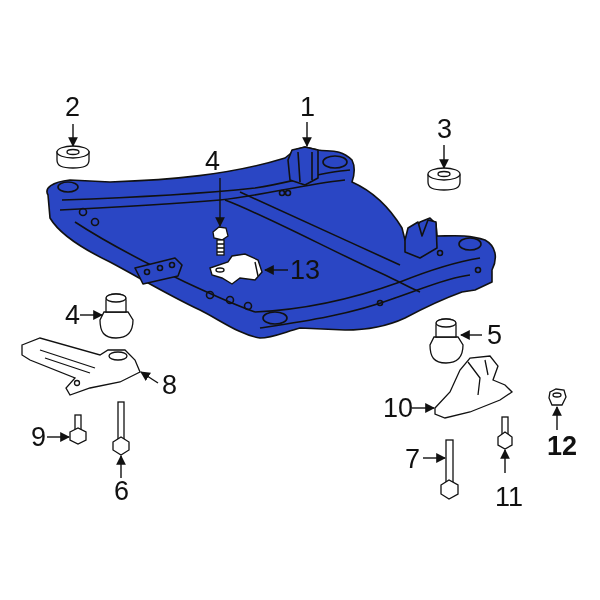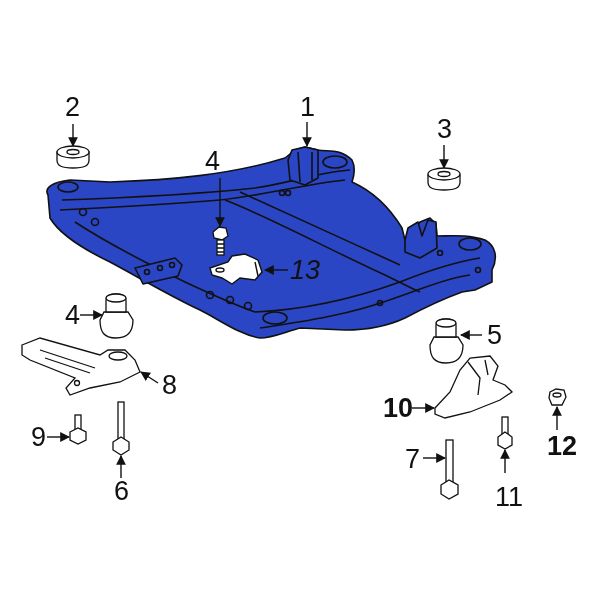--- a/index.html
+++ b/index.html
@@ -148,17 +148,17 @@
 
 <div class="callout" style="left:300px;top:94px;">1</div>
 <div class="callout" style="left:65px;top:94px;">2</div>
 <div class="callout" style="left:437px;top:116px;">3</div>
 <div class="callout" style="left:65px;top:302px;">4</div>
 <div class="callout" style="left:487px;top:322px;">5</div>
 <div class="callout" style="left:114px;top:478px;">6</div>
 <div class="callout" style="left:405px;top:446px;">7</div>
 <div class="callout" style="left:162px;top:372px;">8</div>
 <div class="callout" style="left:31px;top:424px;">9</div>
-<div class="callout" style="left:383px;top:395px;font-weight:bold;">10</div>
+<div class="callout" style="left:383px;top:395px;">10</div>
 <div class="callout" style="left:495px;top:484px;">11</div>
 <div class="callout" style="left:547px;top:433px;font-weight:bold;">12</div>
-<div class="callout" style="left:290px;top:257px;font-style:italic;">13</div>
+<div class="callout" style="left:290px;top:257px;">13</div>
 <div class="callout" style="left:205px;top:148px;">4</div>
 
 </body></html>

